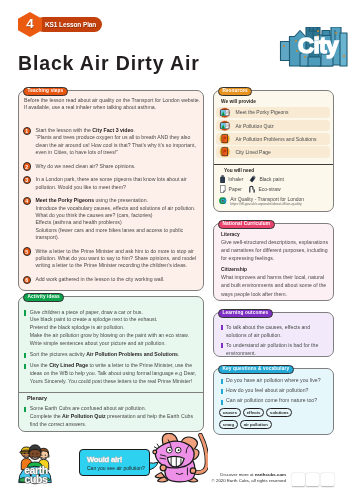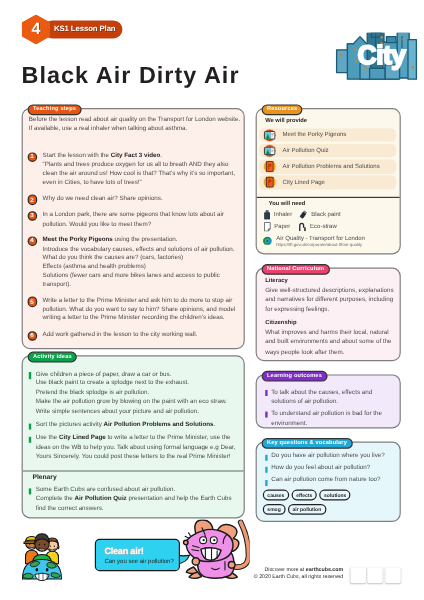--- a/index.html
+++ b/index.html
@@ -462,27 +462,31 @@
           <circle cx="49" cy="37" r="1.5"></circle>
         <circle cx="60" cy="40" r="1.3"></circle>
           <circle cx="68" cy="40" r="1.3"></circle>
       </g>
       <g stroke="#111" stroke-width="1.4" fill="#fff">
         <path d="M18 41 q6 5 12 0 q-1 5 -6 5 q-5 0 -6 -5 z"></path>
         <path d="M37 43 q7 6 14 0 q-1 6 -7 6 q-6 0 -7 -6 z"></path>
         <path d="M58 45 q6 5 12 0 q-1 5 -6 5 q-5 0 -6 -5 z"></path>
       </g>
     </svg>
+    <div class="logo-text">
+      <span class="lt1">earth</span>
+      <span class="lt2">cubs</span>
+    </div>
   </div>
 
   <svg class="bubble-tail" width="12" height="9" viewBox="0 0 28 20">
     <path d="M2 1 q14 3 24 -1 q-6 16 -24 18 z" fill="#2ED2F0" stroke="#111" stroke-width="2.2" stroke-linejoin="round"></path>
   </svg>
   <div class="bubble">
-    <div class="b1">Clean air!</div>
+    <div class="b1">Would air!</div>
     <div class="b2">Can you see air pollution?</div>
   </div>
 
   <div class="rat">
     <svg viewBox="0 0 120 110" width="56" height="52">
 
       <path d="M94 84 q24 2 24 -22 q0 -30 -14 -58" fill="none" stroke="#1a1a1a" stroke-width="10" stroke-linecap="round"></path>
       <path d="M94 84 q24 2 24 -22 q0 -30 -14 -58" fill="none" stroke="#EE9872" stroke-width="6.4" stroke-linecap="round"></path>
       <g stroke="#1a1a1a" stroke-width="2.6" stroke-linejoin="round" stroke-linecap="round">
 

